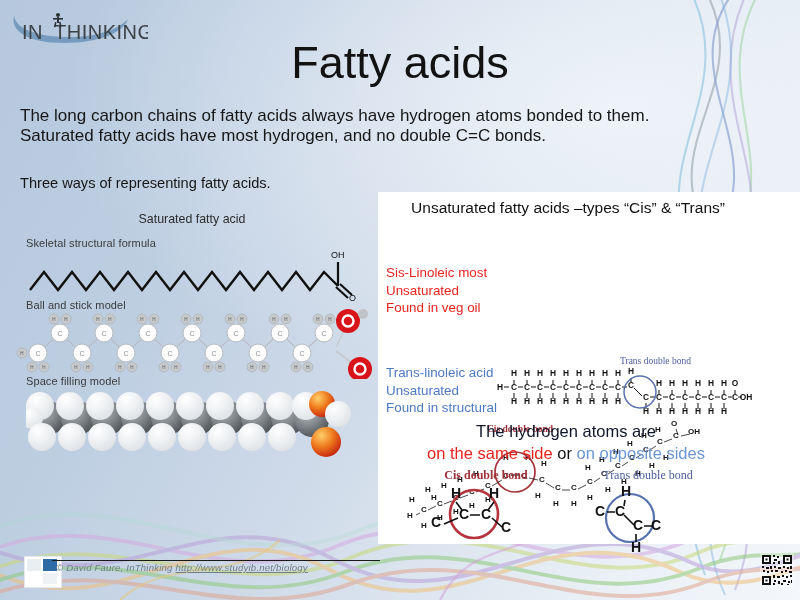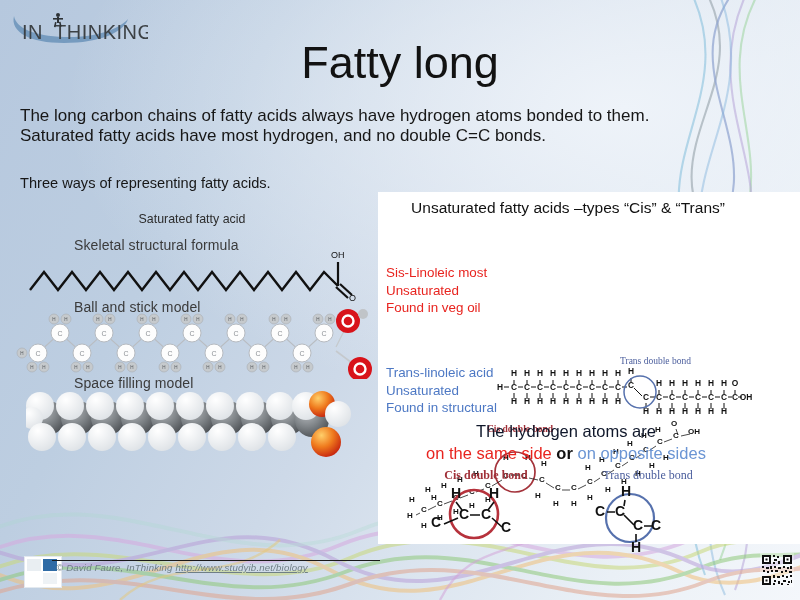--- a/index.html
+++ b/index.html
@@ -35,21 +35,21 @@
     position:absolute;left:20px;top:173px;width:500px;
     font-size:14.6px;color:#171717;line-height:20px;
   }
 
   
   .leftfig{position:absolute;left:8px;top:212px;width:368px;height:260px;}
   .fig-title{
     position:absolute;left:0;top:0;width:368px;text-align:center;
     font-size:12.4px;color:#2c2c2c;
   }
-  .fig-label{position:absolute;font-size:14px;color:#3b3b3b;letter-spacing:.1px;margin-left:48px;}
+  .fig-label{position:absolute;font-size:11px;color:#3b3b3b;letter-spacing:.1px;}
   .lbl-skel{left:18px;top:25px;}
   .lbl-ball{left:18px;top:87px;}
   .lbl-space{left:18px;top:163px;}
 
   .zig{position:absolute;left:18px;top:34px;}
   .bs{position:absolute;left:8px;top:95px;}
   .sf{position:absolute;left:18px;top:172px;}
 
   
   .panel{
@@ -70,21 +70,21 @@
   }
   .hyd-line1{
     position:absolute;left:0;top:230px;width:376px;text-align:center;
     font-size:16.5px;color:#0f172a;
   }
   .hyd-line2{
     position:absolute;left:0;top:252px;width:376px;text-align:center;
     font-size:16.5px;
   }
   .hyd-line2 .red{color:#e8241f;}
-  .hyd-line2 .mid{color:#111;font-weight:bold;}
+  .hyd-line2 .mid{color:#111;}
   .hyd-line2 .blue{color:#6b95d4;}
   .cisbond-cap{
     position:absolute;left:28px;top:276px;width:160px;text-align:center;
     font-size:12px;color:#a03038;font-family:"Liberation Serif",serif;font-weight:700;
   }
   .transbond-cap{
     position:absolute;left:190px;top:276px;width:160px;text-align:center;
     font-size:12px;color:#4a5d9c;font-family:"Liberation Serif",serif;
   }
   .cis-mol{position:absolute;left:20px;top:228px;}
@@ -155,21 +155,21 @@
       <g fill="#2d3236">
         <circle cx="50" cy="9" r="2"></circle>
         <rect x="49" y="11" width="2" height="6"></rect>
         <rect x="45" y="12" width="10" height="1.6"></rect>
         <rect x="47" y="16" width="1.6" height="5" transform="rotate(12 47 16)"></rect>
         <rect x="51" y="16" width="1.6" height="5" transform="rotate(-12 51 16)"></rect>
       </g>
     </svg>
   </div>
 
-  <div class="title">Fatty long</div>
+  <div class="title">Fatty acids</div>
 
   <div class="para">
     <div>The long carbon chains of fatty acids always have hydrogen atoms bonded to them.</div>
     <div>Saturated fatty acids have most hydrogen, and no double C=C bonds.</div>
   </div>
   <div class="para2">Three ways of representing fatty acids.</div>
 
   <div class="leftfig">
     <div class="fig-title">Saturated fatty acid</div>
     <div class="fig-label lbl-skel">Skeletal structural formula</div>

